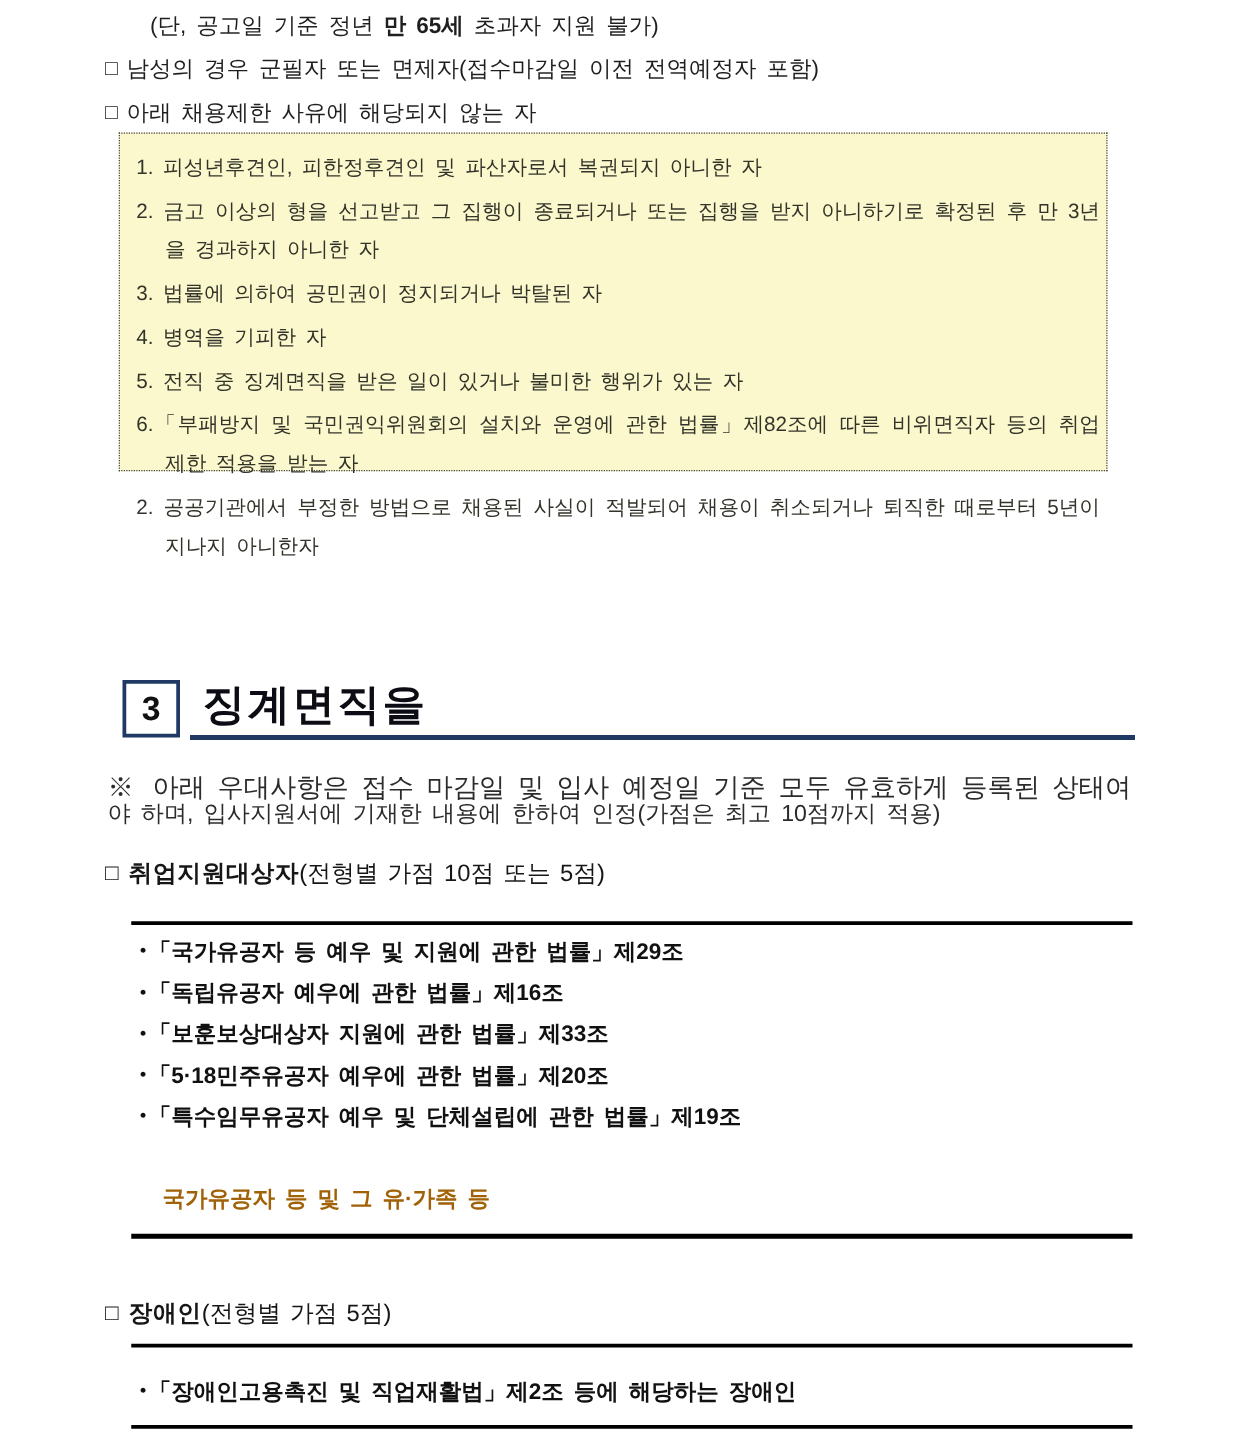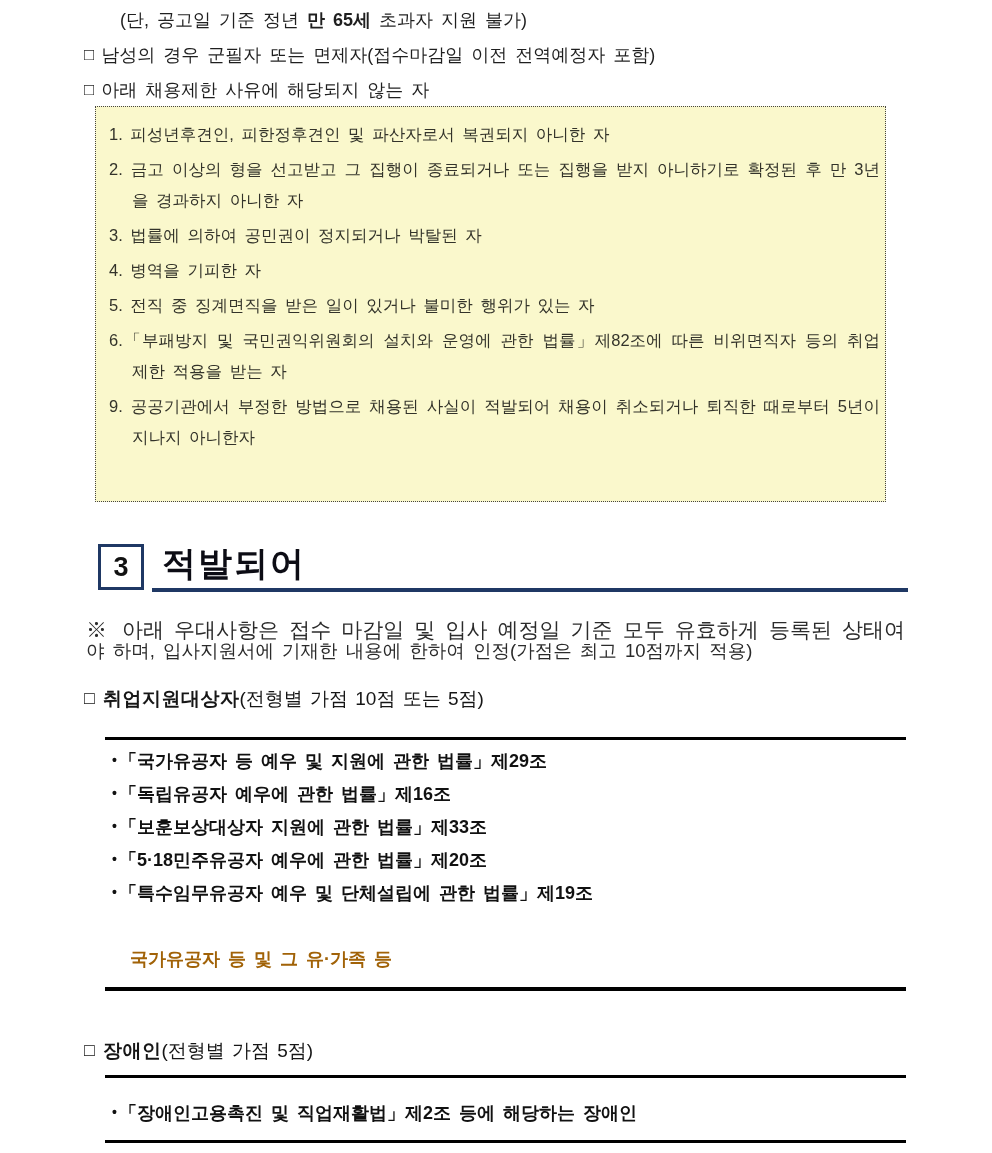--- a/index.html
+++ b/index.html
@@ -16,21 +16,21 @@
   
   .top-note{top:8px;left:120px;font-size:18px;word-spacing:3px;white-space:nowrap;}
   .top-note .b{font-weight:700;}
   .check-line{left:84px;font-size:18px;word-spacing:3px;white-space:nowrap;}
   .check-line .marker{font-size:17px;margin-right:7px;position:relative;top:-1px;color:#2a2a2a;}
   .check1{top:43px;}
   .check2{top:78px;}
 
   
   .ybox{
-    top:106px;left:95px;width:791px;height:396px;
+    top:106px;left:95px;width:791px;height:271px;
     box-sizing:border-box;
     background:#FAF8CC;
     border:1px dotted #444;
     padding:12px 5px 0 13px;
   }
   .box-item{
     font-size:16.5px;line-height:31px;
     margin-bottom:4px;
     color:#33332a;
     text-align:justify;
@@ -89,27 +89,27 @@
   <div class="abs check-line check2"><span class="marker">□</span><span>아래 채용제한 사유에 해당되지 않는 자</span></div>
   <div class="abs check-line check1"><span class="marker">□</span><span>남성의 경우 군필자 또는 면제자(접수마감일 이전 전역예정자 포함)</span></div>
 
   <div class="abs ybox">
     <div class="box-item">1. 피성년후견인, 피한정후견인 및 파산자로서 복권되지 아니한 자</div>
     <div class="box-item">2. 금고 이상의 형을 선고받고 그 집행이 종료되거나 또는 집행을 받지 아니하기로 확정된 후 만 3년을 경과하지 아니한 자</div>
     <div class="box-item">3. 법률에 의하여 공민권이 정지되거나 박탈된 자</div>
     <div class="box-item">4. 병역을 기피한 자</div>
     <div class="box-item">5. 전직 중 징계면직을 받은 일이 있거나 불미한 행위가 있는 자</div>
     <div class="box-item">6.「부패방지 및 국민권익위원회의 설치와 운영에 관한 법률」제82조에 따른 비위면직자 등의 취업 제한 적용을 받는 자</div>
-    <div class="box-item">9. 공공기관에서 부정한 방법으로 채용된 사실이 적발되어 채용이 취소되거나 퇴직한 때로부터 5년이 지나지 아니한자</div>
+    <div class="box-item">2. 공공기관에서 부정한 방법으로 채용된 사실이 적발되어 채용이 취소되거나 퇴직한 때로부터 5년이 지나지 아니한자</div>
   </div>
 
   <div class="abs sec-numbox">
       <span>3</span>
     </div>
-  <div class="abs sec-title">적발되어</div>
+  <div class="abs sec-title">징계면직을</div>
   <div class="abs sec-underline"></div>
 
   <div class="abs sec-note1">※ 아래 우대사항은 접수 마감일 및 입사 예정일 기준 모두 유효하게 등록된 상태여</div>
   <div class="abs sec-note2">야 하며, 입사지원서에 기재한 내용에 한하여 인정(가점은 최고 10점까지 적용)</div>
 
   <div class="abs sub-heading es-heading"><span class="marker">□</span><span class="title">취업지원대상자</span><span class="suffix">(전형별 가점 10점 또는 5점)</span></div>
 
   <div class="abs divider dv1"></div>
 
   <div class="abs law-line law0"><span class="bullet">•</span><span>「국가유공자 등 예우 및 지원에 관한 법률」제29조</span></div>

